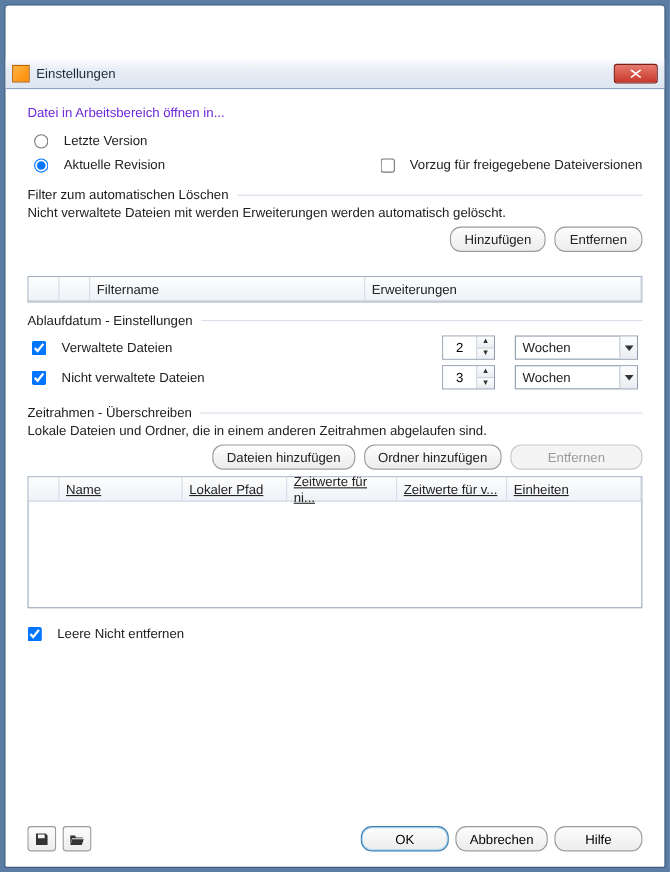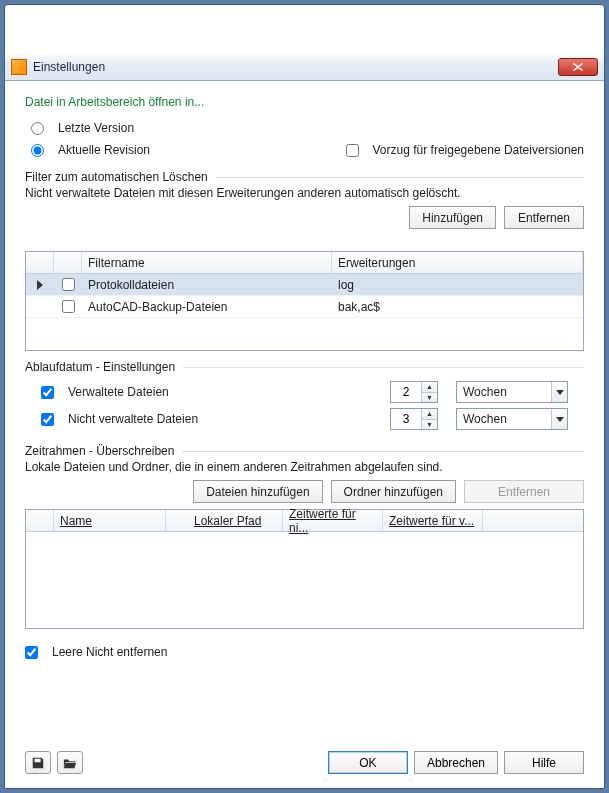--- a/index.html
+++ b/index.html
@@ -3,29 +3,29 @@
 <meta charset="utf-8">
 <style>
   * { box-sizing: border-box; font-family: "Segoe UI", Tahoma, sans-serif; font-size: 12px; }
   body { margin:0; background:#5b7da3; width:609px; height:793px; padding:4px; }
   .window { width:601px; height:785px; background:#fff; border:1px solid #3b5a78; border-radius:4px 4px 2px 2px; overflow:hidden; display:flex; flex-direction:column;}
   .titlebar { height:28px; background:linear-gradient(#fdfdfe,#e7edf5 40%,#dde6f1); border-bottom:1px solid #8ca6c4; display:flex; align-items:center; padding:0 6px;margin-top:48px;}
   .titlebar .icon { width:16px; height:16px; background:linear-gradient(135deg,#ffb347,#ff8c00); border:1px solid #c06000; margin-right:6px;}
   .titlebar .title { color:#1a2a3a; flex:1;}
   .closebtn { width:40px; height:18px; background:linear-gradient(#e67a6f,#c8372a); border:1px solid #7a1f17; border-radius:3px; display:flex; align-items:center; justify-content:center; color:#fff; font-weight:bold;}
   .content { flex:1; padding:10px 20px 10px 20px; color:#222; overflow:hidden; display:flex; flex-direction:column; gap:8px;}
-  .section-label { color:#15803d; }
+  .section-label { color:#6d28d9; }
   .indent { margin-left:6px; }
   .fieldset { border-top:1px solid #d6dee8; padding-top:8px; position:relative; margin-top:8px;}
   .fieldset > .legend { position:absolute; top:-8px; left:0; background:#fff; padding-right:8px; color:#1a1a1a;}
   .radio,.check { display:flex; align-items:center; gap:14px; margin:4px 0;}
   input[type=radio],input[type=checkbox]{ width:13px; height:13px; margin:0;}
   .row { display:flex; align-items:center; }
   .right { margin-left:auto; }
-  .btn { height:23px; padding:0 12px; background:linear-gradient(#fdfdfd,#ececec); border:1px solid #9a9a9a; border-radius:0; min-width:80px; display:inline-flex; align-items:center; justify-content:center; cursor:pointer;}
+  .btn { height:23px; padding:0 12px; background:linear-gradient(#fdfdfd,#ececec); border:1px solid #9a9a9a; border-radius:10px; min-width:80px; display:inline-flex; align-items:center; justify-content:center; cursor:pointer;}
   .btn.disabled { color:#9a9a9a; border-color:#c8c8c8; background:#f4f4f4; cursor:default;}
   .btn.default { border:1px solid #3c7fb1; box-shadow:0 0 0 1px #a9d3f1 inset;}
   .btnrow { display:flex; gap:8px; justify-content:flex-end; margin:6px 0;}
   .grid { border:1px solid #9aa7b8; background:#fff;margin-top:22px;}
   .ghead { display:flex; background:linear-gradient(#fdfdfd,#eef2f7); border-bottom:1px solid #c5cedb; height:22px; align-items:stretch;}
   .ghead .cell { border-right:1px solid #d5dde8; padding:3px 6px; display:flex; align-items:center;}
   .gbody .grow { display:flex; height:22px; align-items:stretch; border-bottom:1px solid #eef2f6;}
   .gbody .grow.sel { background:#d6e2f0;}
   .gbody .cell { padding:2px 6px; display:flex; align-items:center;}
   .w-mark{width:28px; justify-content:center;}
@@ -34,28 +34,28 @@
   .w-ext{flex:1;}
   .tri { width:0;height:0;border-top:5px solid transparent;border-bottom:5px solid transparent;border-left:6px solid #333;}
   .spinner { display:inline-flex; border:1px solid #8e9bad; height:22px; width:48px; }
   .spinner input { width:30px; border:none; text-align:center; outline:none;}
   .spinner .spins { width:16px; display:flex; flex-direction:column; border-left:1px solid #c0c7d2;}
   .spinner .spins div { flex:1; display:flex; align-items:center; justify-content:center; font-size:7px; color:#333; background:linear-gradient(#fdfdfd,#e9edf2);}
   .spinner .spins div:first-child{border-bottom:1px solid #c0c7d2;}
   .combo { display:inline-flex; border:1px solid #8e9bad; height:22px; width:112px; align-items:center; padding-left:6px; background:#fff; position:relative;}
   .combo .arrow{ margin-left:auto; width:16px; height:100%; display:flex;align-items:center;justify-content:center; border-left:1px solid #c0c7d2; background:linear-gradient(#fdfdfd,#e9edf2);}
   .combo .arrow::after{content:""; width:0;height:0;border-left:4px solid transparent;border-right:4px solid transparent;border-top:5px solid #333;}
-  .expset .line { display:flex; align-items:flex-start; margin:5px 16px;}
+  .expset .line { display:flex; align-items:flex-start; margin:5px 4px;}
   .expset .line .spinner{ margin-left:auto; margin-right:18px;}
   .grid2 { border:1px solid #9aa7b8; background:#fff; height:120px; margin-top:4px;text-decoration:underline;}
   .grid2 .ghead .cell{ border-right:1px solid #d5dde8;}
   .g2c{ padding:3px 6px;}
   .w-ic{width:28px;}
   .w-n{width:112px;}
-  .w-p{width:95px;margin-left:22px;}
+  .w-p{width:95px;}
   .w-t1{width:100px;}
   .w-t2{width:100px;}
   .w-u{flex:1;}
   .footer { border-top:0; padding:6px 20px 14px 20px; display:flex; align-items:center; gap:6px;}
   .iconbtn { width:26px; height:23px; background:linear-gradient(#fdfdfd,#ececec); border:1px solid #9a9a9a; border-radius:3px; display:flex;align-items:center;justify-content:center; cursor:pointer;}
   .iconbtn svg { width:14px; height:14px; }
   .gbody { height:76px; }
   .content > .first { margin-top:4px; }
 </style>
 </head>
@@ -86,55 +86,35 @@
         </label>
         <label class="check right">
           <input type="checkbox" style="">
           <span>Vorzug für freigegebene Dateiversionen</span>
         </label>
       </div>
     </div>
 
     <div class="fieldset">
       <span class="legend">Filter zum automatischen Löschen</span>
-      <div>Nicht verwaltete Dateien mit diesen Erweiterungen anderen automatisch gelöscht.</div>
+      <div>Nicht verwaltete Dateien mit werden Erweiterungen werden automatisch gelöscht.</div>
       <div class="btnrow">
         <div class="btn">
             <span>Hinzufügen</span>
           </div>
         <div class="btn">
             <span>Entfernen</span>
           </div>
       </div>
       <div class="grid">
         <div class="ghead">
           <div class="cell w-mark"></div>
           <div class="cell w-chk"></div>
           <div class="cell w-name">Filtername</div>
           <div class="cell w-ext">Erweiterungen</div>
-        </div>
-        <div class="gbody">
-          <div class="grow sel">
-            <div class="cell w-mark">
-                <div class="tri"></div>
-              </div>
-            <div class="cell w-chk">
-                <input type="checkbox" style="">
-              </div>
-            <div class="cell w-name">Protokolldateien</div>
-            <div class="cell w-ext">log</div>
-          </div>
-          <div class="grow">
-            <div class="cell w-mark"></div>
-            <div class="cell w-chk">
-                <input type="checkbox" style="">
-              </div>
-            <div class="cell w-name">AutoCAD-Backup-Dateien</div>
-            <div class="cell w-ext">bak,ac$</div>
-          </div>
         </div>
       </div>
     </div>
 
     <div class="fieldset expset">
       <span class="legend">Ablaufdatum - Einstellungen</span>
       <div class="line">
         <label class="check">
           <input type="checkbox" checked="" style="">
           <span>Verwaltete Dateien</span>
@@ -184,20 +164,21 @@
             <span>Entfernen</span>
           </div>
       </div>
       <div class="grid2">
         <div class="ghead">
           <div class="cell g2c w-ic"></div>
           <div class="cell g2c w-n">Name</div>
           <div class="cell g2c w-p">Lokaler Pfad</div>
           <div class="cell g2c w-t1">Zeitwerte für ni...</div>
           <div class="cell g2c w-t2">Zeitwerte für v...</div>
+          <div class="cell g2c w-u">Einheiten</div>
         </div>
       </div>
     </div>
 
     <label class="check" style="margin-top:8px">
       <input type="checkbox" checked="" style="">
       <span>Leere Nicht entfernen</span>
     </label>
   </div>
 

